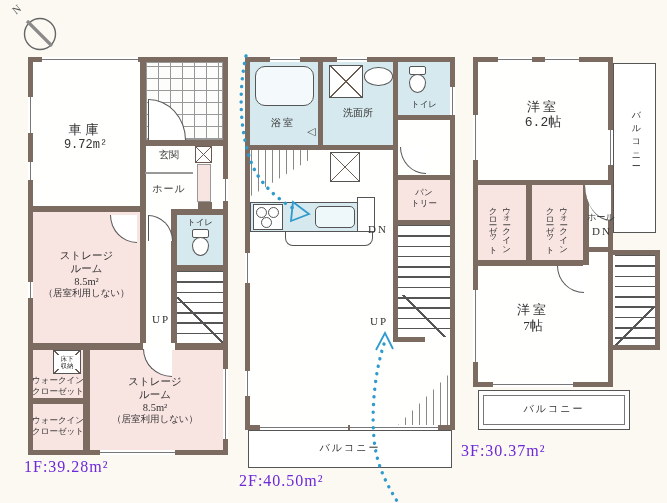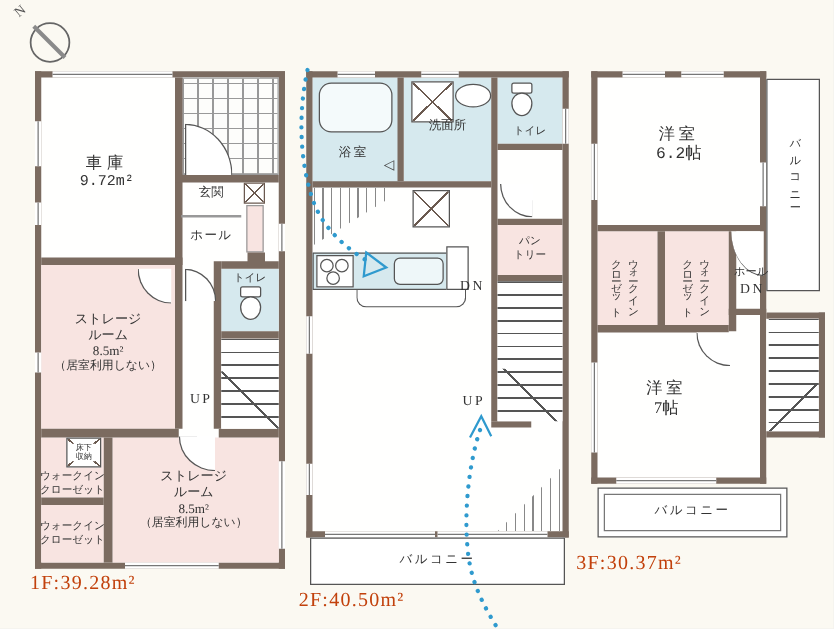--- a/index.html
+++ b/index.html
@@ -29,21 +29,21 @@
     repeating-linear-gradient(90deg,#999 0 1px,transparent 1px 12px);
     background-color:#fdfdfb;border:1px solid #999;}
   .arc-tr{border-top:1.4px solid #555;border-right:1.4px solid #555;border-left:1.4px solid #555;border-radius:0 100% 0 0;background:#fff;}
   .arc-bl{border-left:1.4px solid #555;border-bottom:1.4px solid #555;border-top:1.4px solid #555;border-radius:0 0 0 100%;background:#fff;}
   .tub{border:1.5px solid #555;border-radius:10px;background:#f4fafb;}
   .box-outline{border:1.5px solid #555;background:#fff;}
   .fan{background:repeating-linear-gradient(90deg,#888 0 1px,transparent 1px 7px);}
   .toilet-tank{width:15px;height:7px;border:1.3px solid #555;border-radius:2px;background:#fff;margin:0 auto;}
   .toilet-bowl{width:15px;height:17px;border:1.3px solid #555;border-radius:50% 50% 50% 50%/45% 45% 55% 55%;background:#fff;margin:-1px auto 0;}
   .circle{border:1.2px solid #555;border-radius:50%;background:#fff;position:absolute;width:9px;height:9px;}
-  .area-label{font-size:16px;letter-spacing:1px;color:#c2410c;}
+  .area-label{font-size:16px;letter-spacing:1px;color:#6d28d9;}
 </style>
 </head>
 <body>
 
 <div id="canvas">
 
   <span class="abs lbl" style="left:13px;top:3px;font-size:11px;transform:rotate(-40deg);color:#555;">N</span>
 
   <div class="abs" style="left:28px;top:57px;width:200px;height:398px;background:#fffffe;">
 
@@ -186,21 +186,21 @@
     <div class="abs" style="left:40px;top:175px;width:88px;height:14px;border:1.4px solid #555;border-top:none;border-radius:0 0 8px 8px;background:#fff;"></div>
 
     <div class="abs stairs" style="left:153px;top:168px;width:52px;height:112px;"></div>
     <div class="abs diag" style="left:153px;top:238px;width:52px;height:42px;"></div>
 
     <div class="abs box-outline" style="left:3px;top:373px;width:204px;height:38px;">
       <div class="lbl" style="margin-top:11px;font-size:10px;letter-spacing:2px;">バルコニー</div>
     </div>
 
     <div class="abs lbl" style="left:8px;top:60px;width:60px;font-size:10px;letter-spacing:2px;">浴室</div>
-    <div class="abs lbl" style="left:80px;top:38px;width:66px;font-size:10px;">洗面所</div>
+    <div class="abs lbl" style="left:80px;top:50px;width:66px;font-size:10px;">洗面所</div>
     <div class="abs lbl" style="left:153px;top:42px;width:52px;font-size:8.5px;">トイレ</div>
     <div class="abs lbl vt" style="left:170px;top:72px;font-size:9px;height:44px;">ホール</div>
     <div class="abs lbl" style="left:153px;top:130px;width:52px;font-size:8.5px;">
       <div>パン</div>
         <div>トリー</div>
     </div>
     <div class="abs lbl" style="left:118px;top:166px;width:30px;font-size:11px;letter-spacing:2px;">DN</div>
     <div class="abs lbl" style="left:118px;top:258px;width:32px;font-size:11px;letter-spacing:2px;">UP</div>
 
     <div class="abs arc-bl" style="left:155px;top:90px;width:26px;height:27px;border-top:none;"></div>

